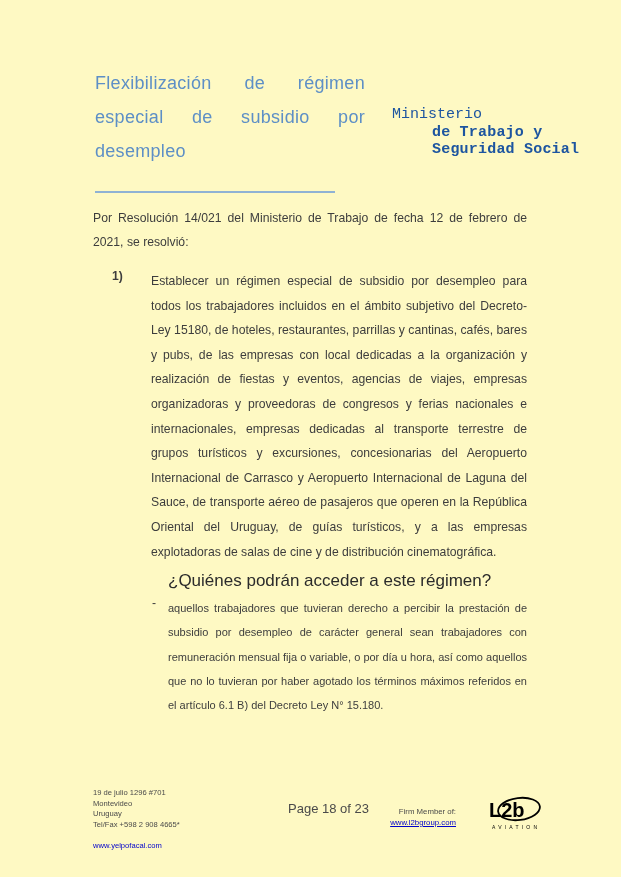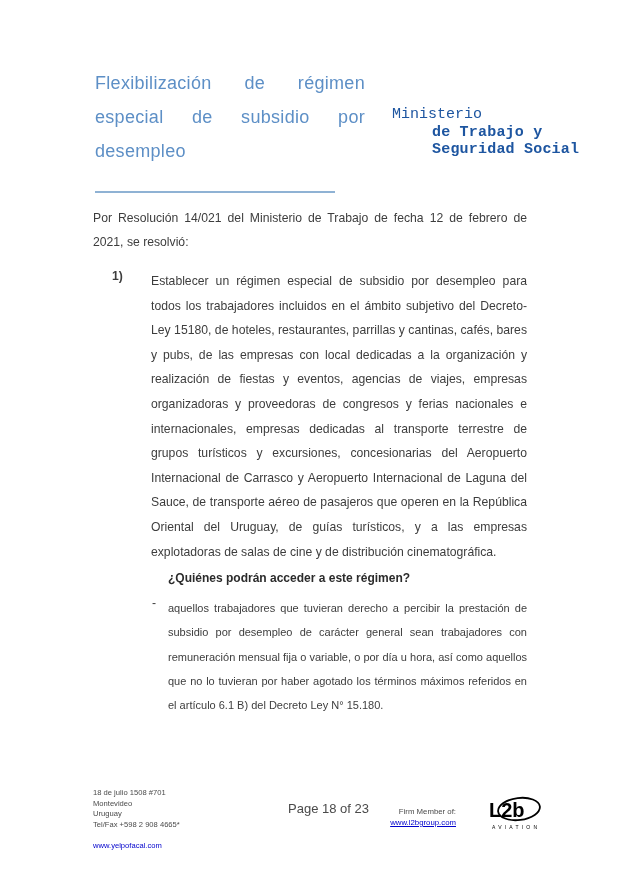--- a/index.html
+++ b/index.html
@@ -1,20 +1,20 @@
 <!DOCTYPE html>
 <html style="--title_blue: #5d8fc6; --ministry_blue: #1d55a0; --body_text: #3d3d3d; --link_blue: #0000cc; --divider: #8fb2d4;"><head>
 <meta charset="utf-8">
 <style>
   html,body { margin:0; padding:0; background:#e8e8e8; }
   .doc {
     position:relative;
     width:621px; height:877px;
     margin:0 auto;
-    background:#ffffff;
+    background:#fef9c3;
     font-family:"Liberation Sans", sans-serif;
     overflow:hidden;
   }
   
   .title {
     position:absolute; left:95px; top:66px; width:270px;
     font-size:18px; line-height:34px; font-weight:400;
     color:var(--title_blue); text-align:justify;
     letter-spacing:0.3px;
   }
@@ -40,21 +40,21 @@
     position:absolute; left:0; top:0;
     font-weight:700; font-size:12.2px; color:var(--body_text);
   }
   .item1 .itext {
     margin-left:39px;
     font-size:12.2px; line-height:24.6px; color:var(--body_text);
     text-align:justify;
   }
   .question {
     position:absolute; left:168px; top:571px;
-    font-weight:700; font-size:12px; color:#2b2b2b;
+    font-weight:400; font-size:17px; color:#2b2b2b;
   }
   .dashitem { position:absolute; left:152px; top:596px; width:375px; }
   .dashitem .marker {
     position:absolute; left:0; top:0;
     font-size:12.2px; color:var(--body_text);
   }
   .dashitem .itext {
     margin-left:16px;
     font-size:11px; line-height:24.3px; color:var(--body_text);
     text-align:justify;
@@ -105,21 +105,21 @@
   </div>
 
   <div class="question">¿Quiénes podrán acceder a este régimen?</div>
 
   <div class="dashitem">
     <span class="marker">-</span>
     <div class="itext">aquellos trabajadores que tuvieran derecho a percibir la prestación de subsidio por desempleo de carácter general sean trabajadores con remuneración mensual fija o variable, o por día u hora, así como aquellos que no lo tuvieran por haber agotado los términos máximos referidos en el artículo 6.1 B) del Decreto Ley N° 15.180.</div>
   </div>
 
   <div class="f-address">
-    <div>18 de julio 1508 #701</div>
+    <div>19 de julio 1296 #701</div>
     <div>Montevideo</div>
     <div>Uruguay</div>
     <div>Tel/Fax +598 2 908 4665*</div>
   </div>
 
   <a class="f-site">www.yelpofacal.com</a>
 
   <div class="f-page">Page 18 of 23</div>
 
   <div class="f-firm">

